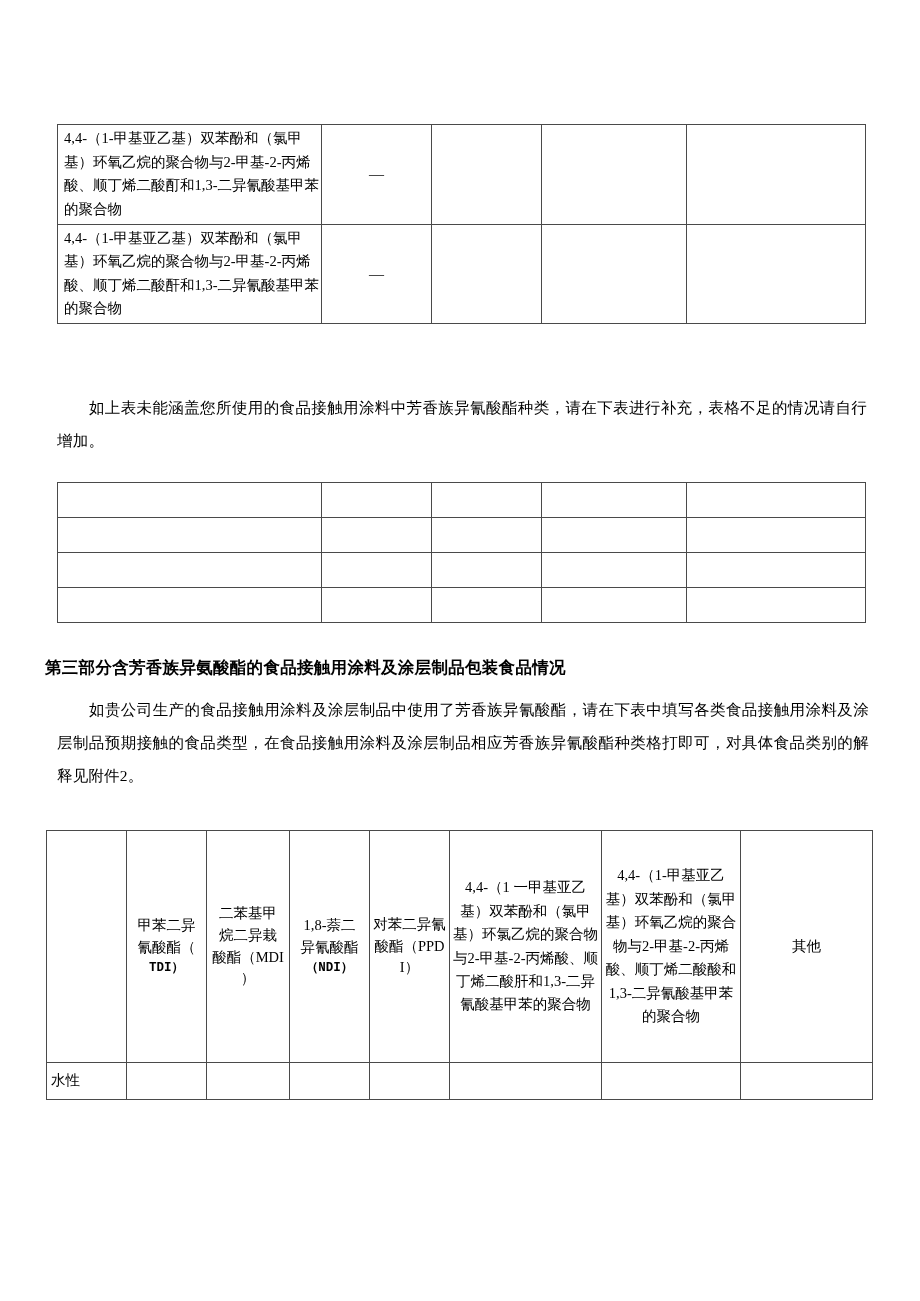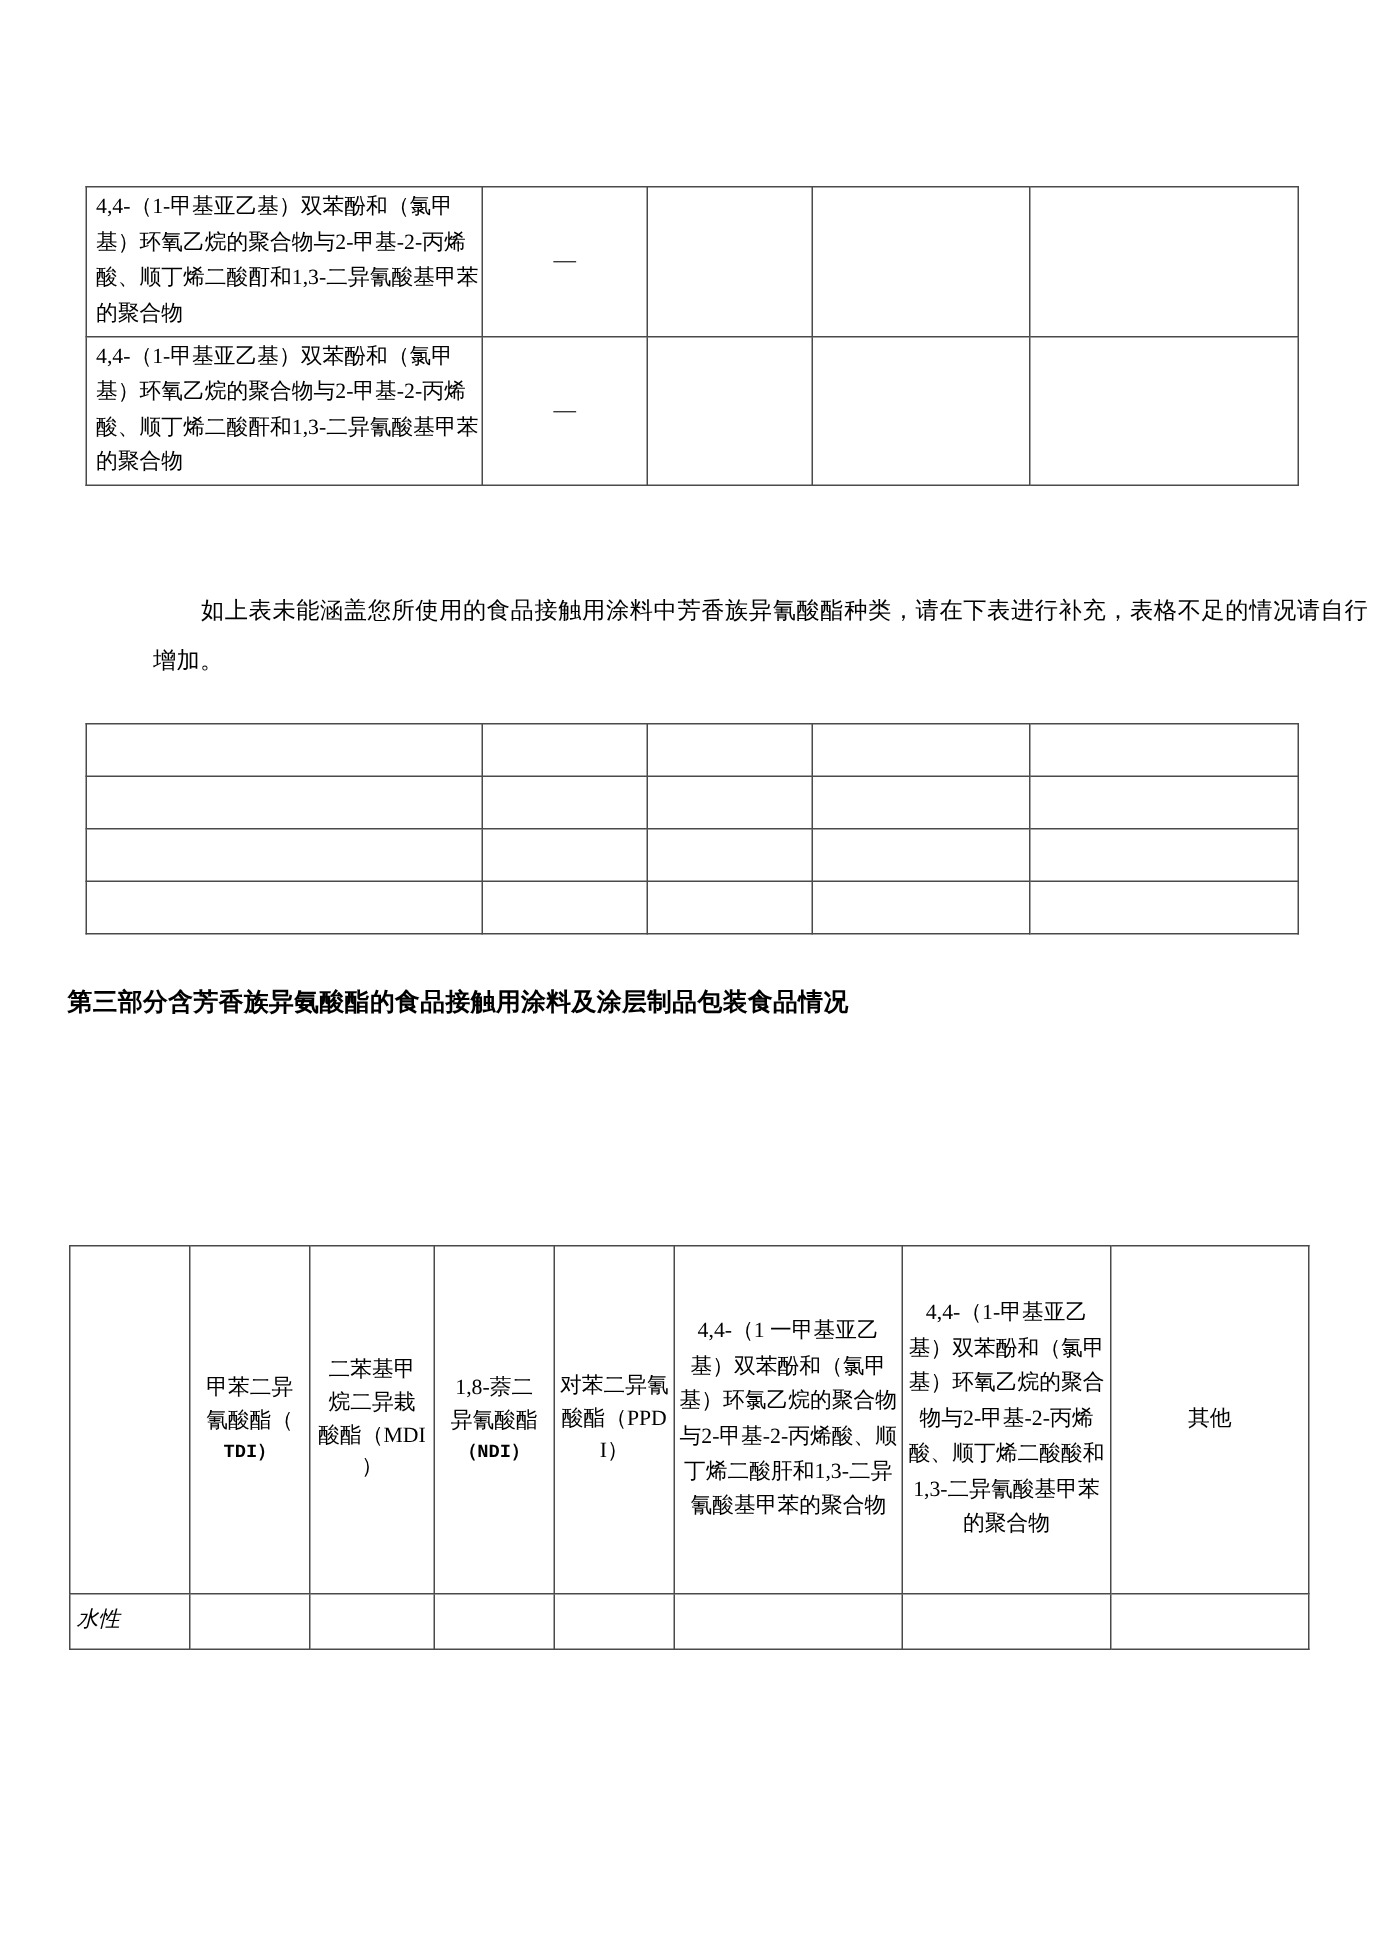--- a/index.html
+++ b/index.html
@@ -62,21 +62,20 @@
   }
 
   
   .para {
     position: absolute;
     font-size: 15.5px;
     line-height: 2.12;
     text-align: justify;
     text-justify: inter-ideograph;
     letter-spacing: 0.2px;
-    margin-left: 45px;
   }
   .para .indent { display: inline-block; width: 2.05em; }
 
   .para-1 {
     left: 57px;
     top: 392px;
     width: 810px;
   }
 
   .heading {
@@ -119,21 +118,20 @@
     padding: 1px 2px;
     text-align: center;
     word-break: break-all;
   }
   .t3 tr.headrow td { height: 232px; vertical-align: middle; }
   .t3 tr.datarow td { height: 37px; }
   .t3 .rowlabel {
     text-align: left;
     padding-left: 4px;
     font-size: 14.5px;
-    font-style: italic;
   }
   .t3 .tight { line-height: 1.5; }
   .t3 .bold-ab { font-family: Liberation Mono, monospace; font-weight: bold; font-size: 12.5px; }
 </style>
 </head>
 <body>
 
 <div class="page">
 
   <table class="doc-table t1">
@@ -199,20 +197,21 @@
         <td></td>
         <td></td>
         <td></td>
         <td></td>
       </tr>
     </tbody>
   </table>
 
   <div class="heading">第三部分含芳香族异氨酸酯的食品接触用涂料及涂层制品包装食品情况</div>
 
+  <div class="para para-2"><span class="indent"></span><span>如贵公司生产的食品接触用涂料及涂层制品中使用了芳香族异氰酸酯，请在下表中填写各类食品接触用涂料及涂层制品预期接触的食品类型，在食品接触用涂料及涂层制品相应芳香族异氰酸酯种类格打即可，对具体食品类别的解释见附件2。</span></div>
 
   <table class="doc-table t3">
     <colgroup>
       <col style="width:80px">
       <col style="width:80px">
       <col style="width:83px">
       <col style="width:80px">
       <col style="width:80px">
       <col style="width:152px">
       <col style="width:139px">

